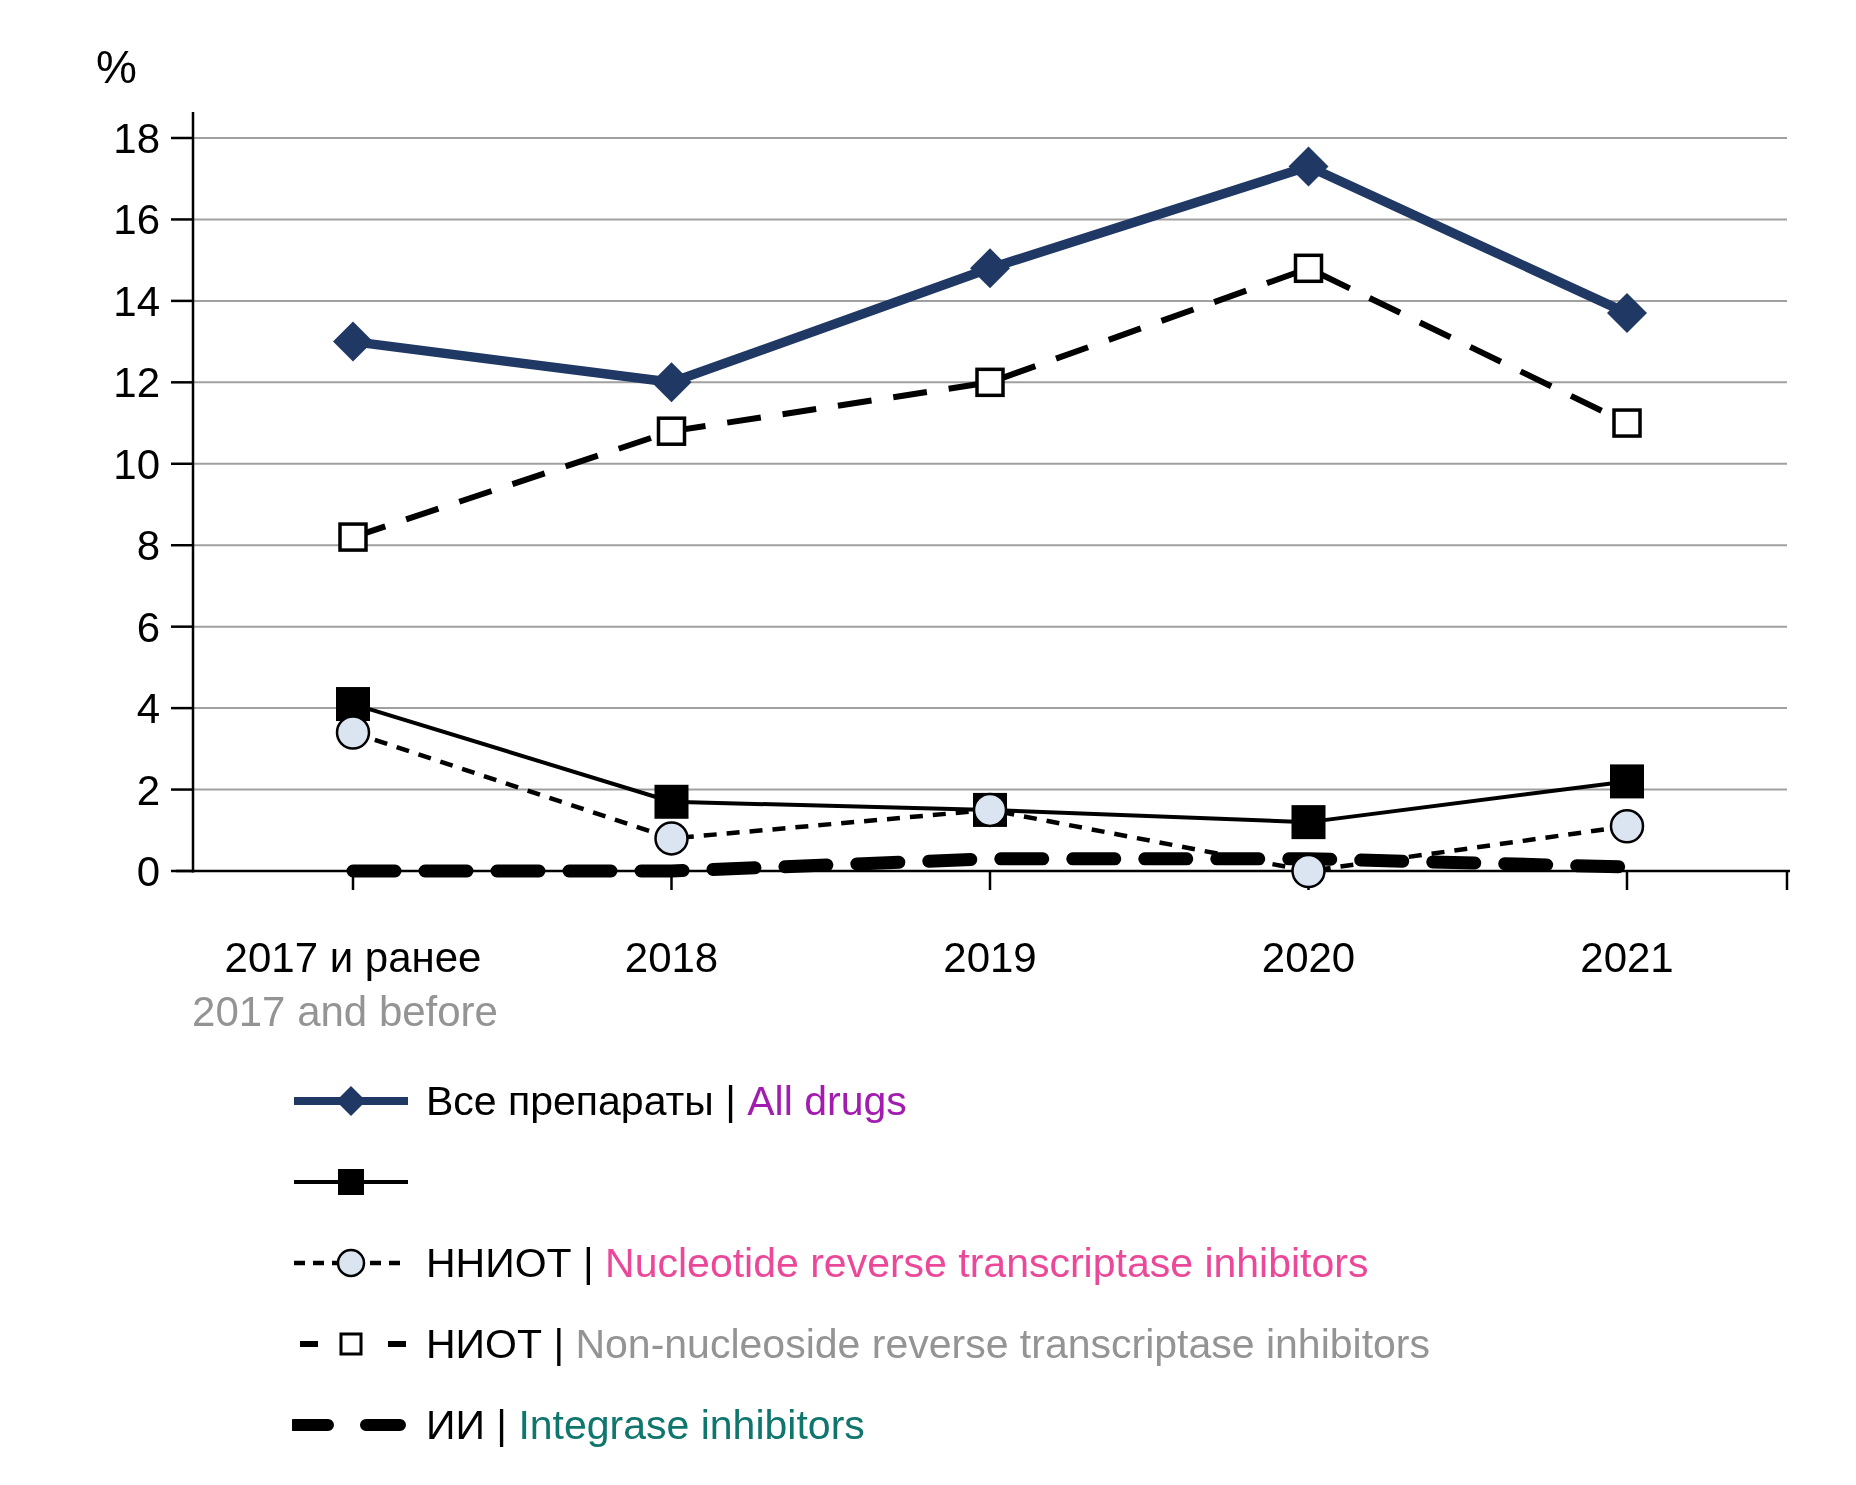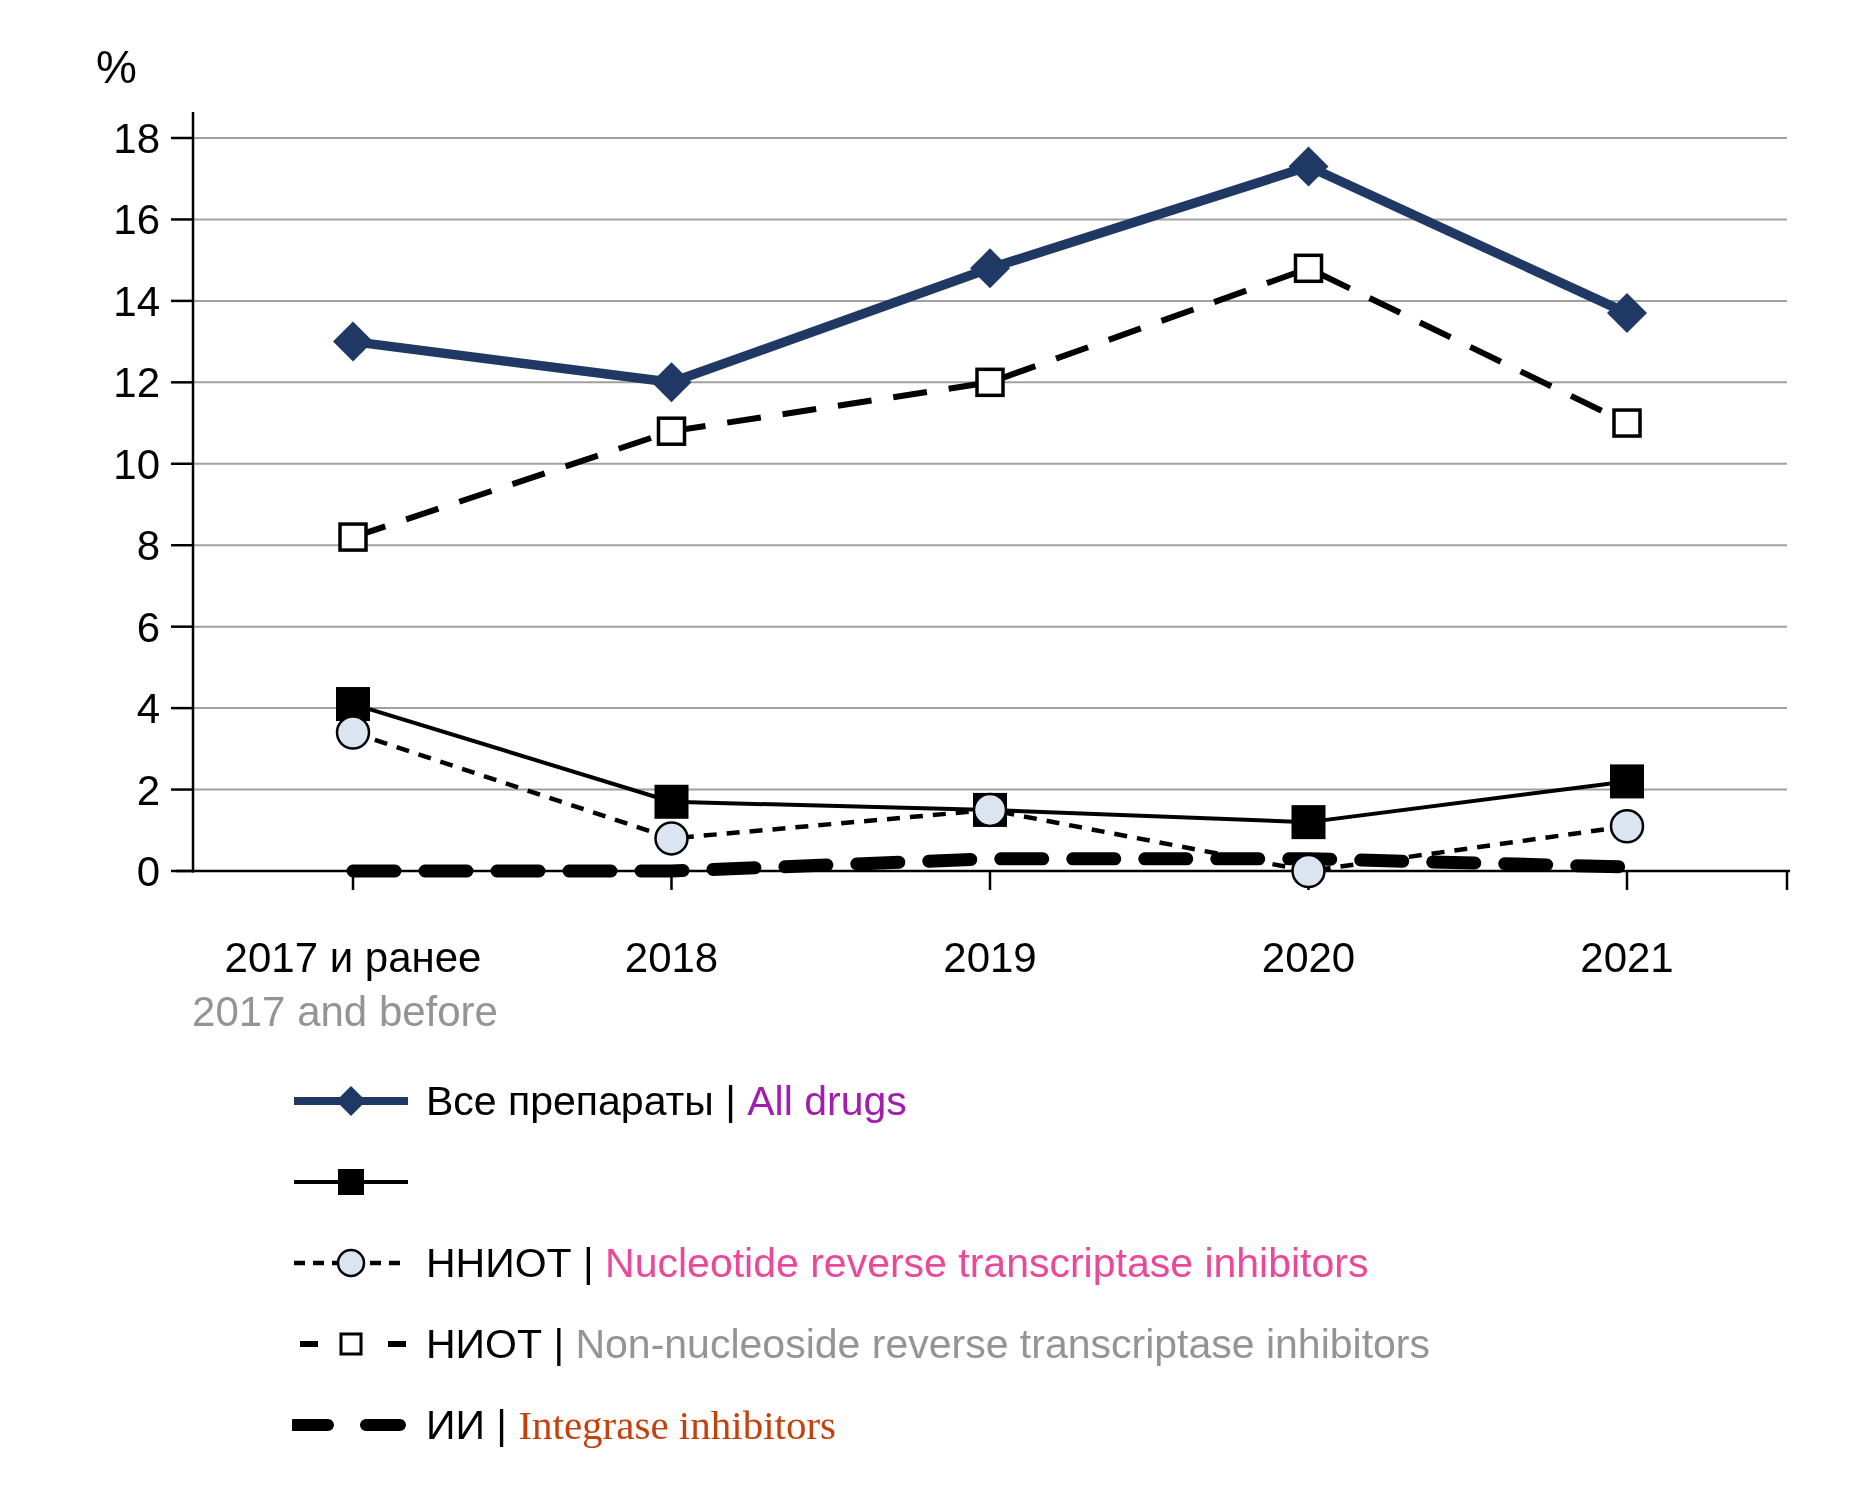--- a/index.html
+++ b/index.html
@@ -134,16 +134,16 @@
         <svg width="118" height="46" viewBox="0 0 118 46">
           <line x1="2" y1="23" x2="116" y2="23" stroke="#000000" stroke-width="6" stroke-dasharray="18 26" stroke-dashoffset="-6"></line>
           <rect x="49" y="13" width="20" height="20" fill="#ffffff" stroke="#000000" stroke-width="3"></rect>
         </svg>
         <span class="legend-text"><span>НИОТ</span><span> | </span><span class="en" style="color: rgb(148, 148, 148); margin-top: 28px;">Non-nucleoside reverse transcriptase inhibitors</span></span>
       </div>
       <div class="legend-row">
         <svg width="118" height="46" viewBox="0 0 118 46">
           <line x1="2" y1="23" x2="116" y2="23" stroke="#000000" stroke-width="12" stroke-dasharray="34 38" stroke-linecap="round"></line>
         </svg>
-        <span class="legend-text"><span>ИИ</span><span> | </span><span class="en" style="color: #c2410c; font-family: Liberation Serif, serif;">Integrase inhibitors</span></span>
+        <span class="legend-text"><span>ИИ</span><span> | </span><span class="en" style="color: #0f766e;">Integrase inhibitors</span></span>
       </div>
     </div>
 </div>
 
 </body></html>

